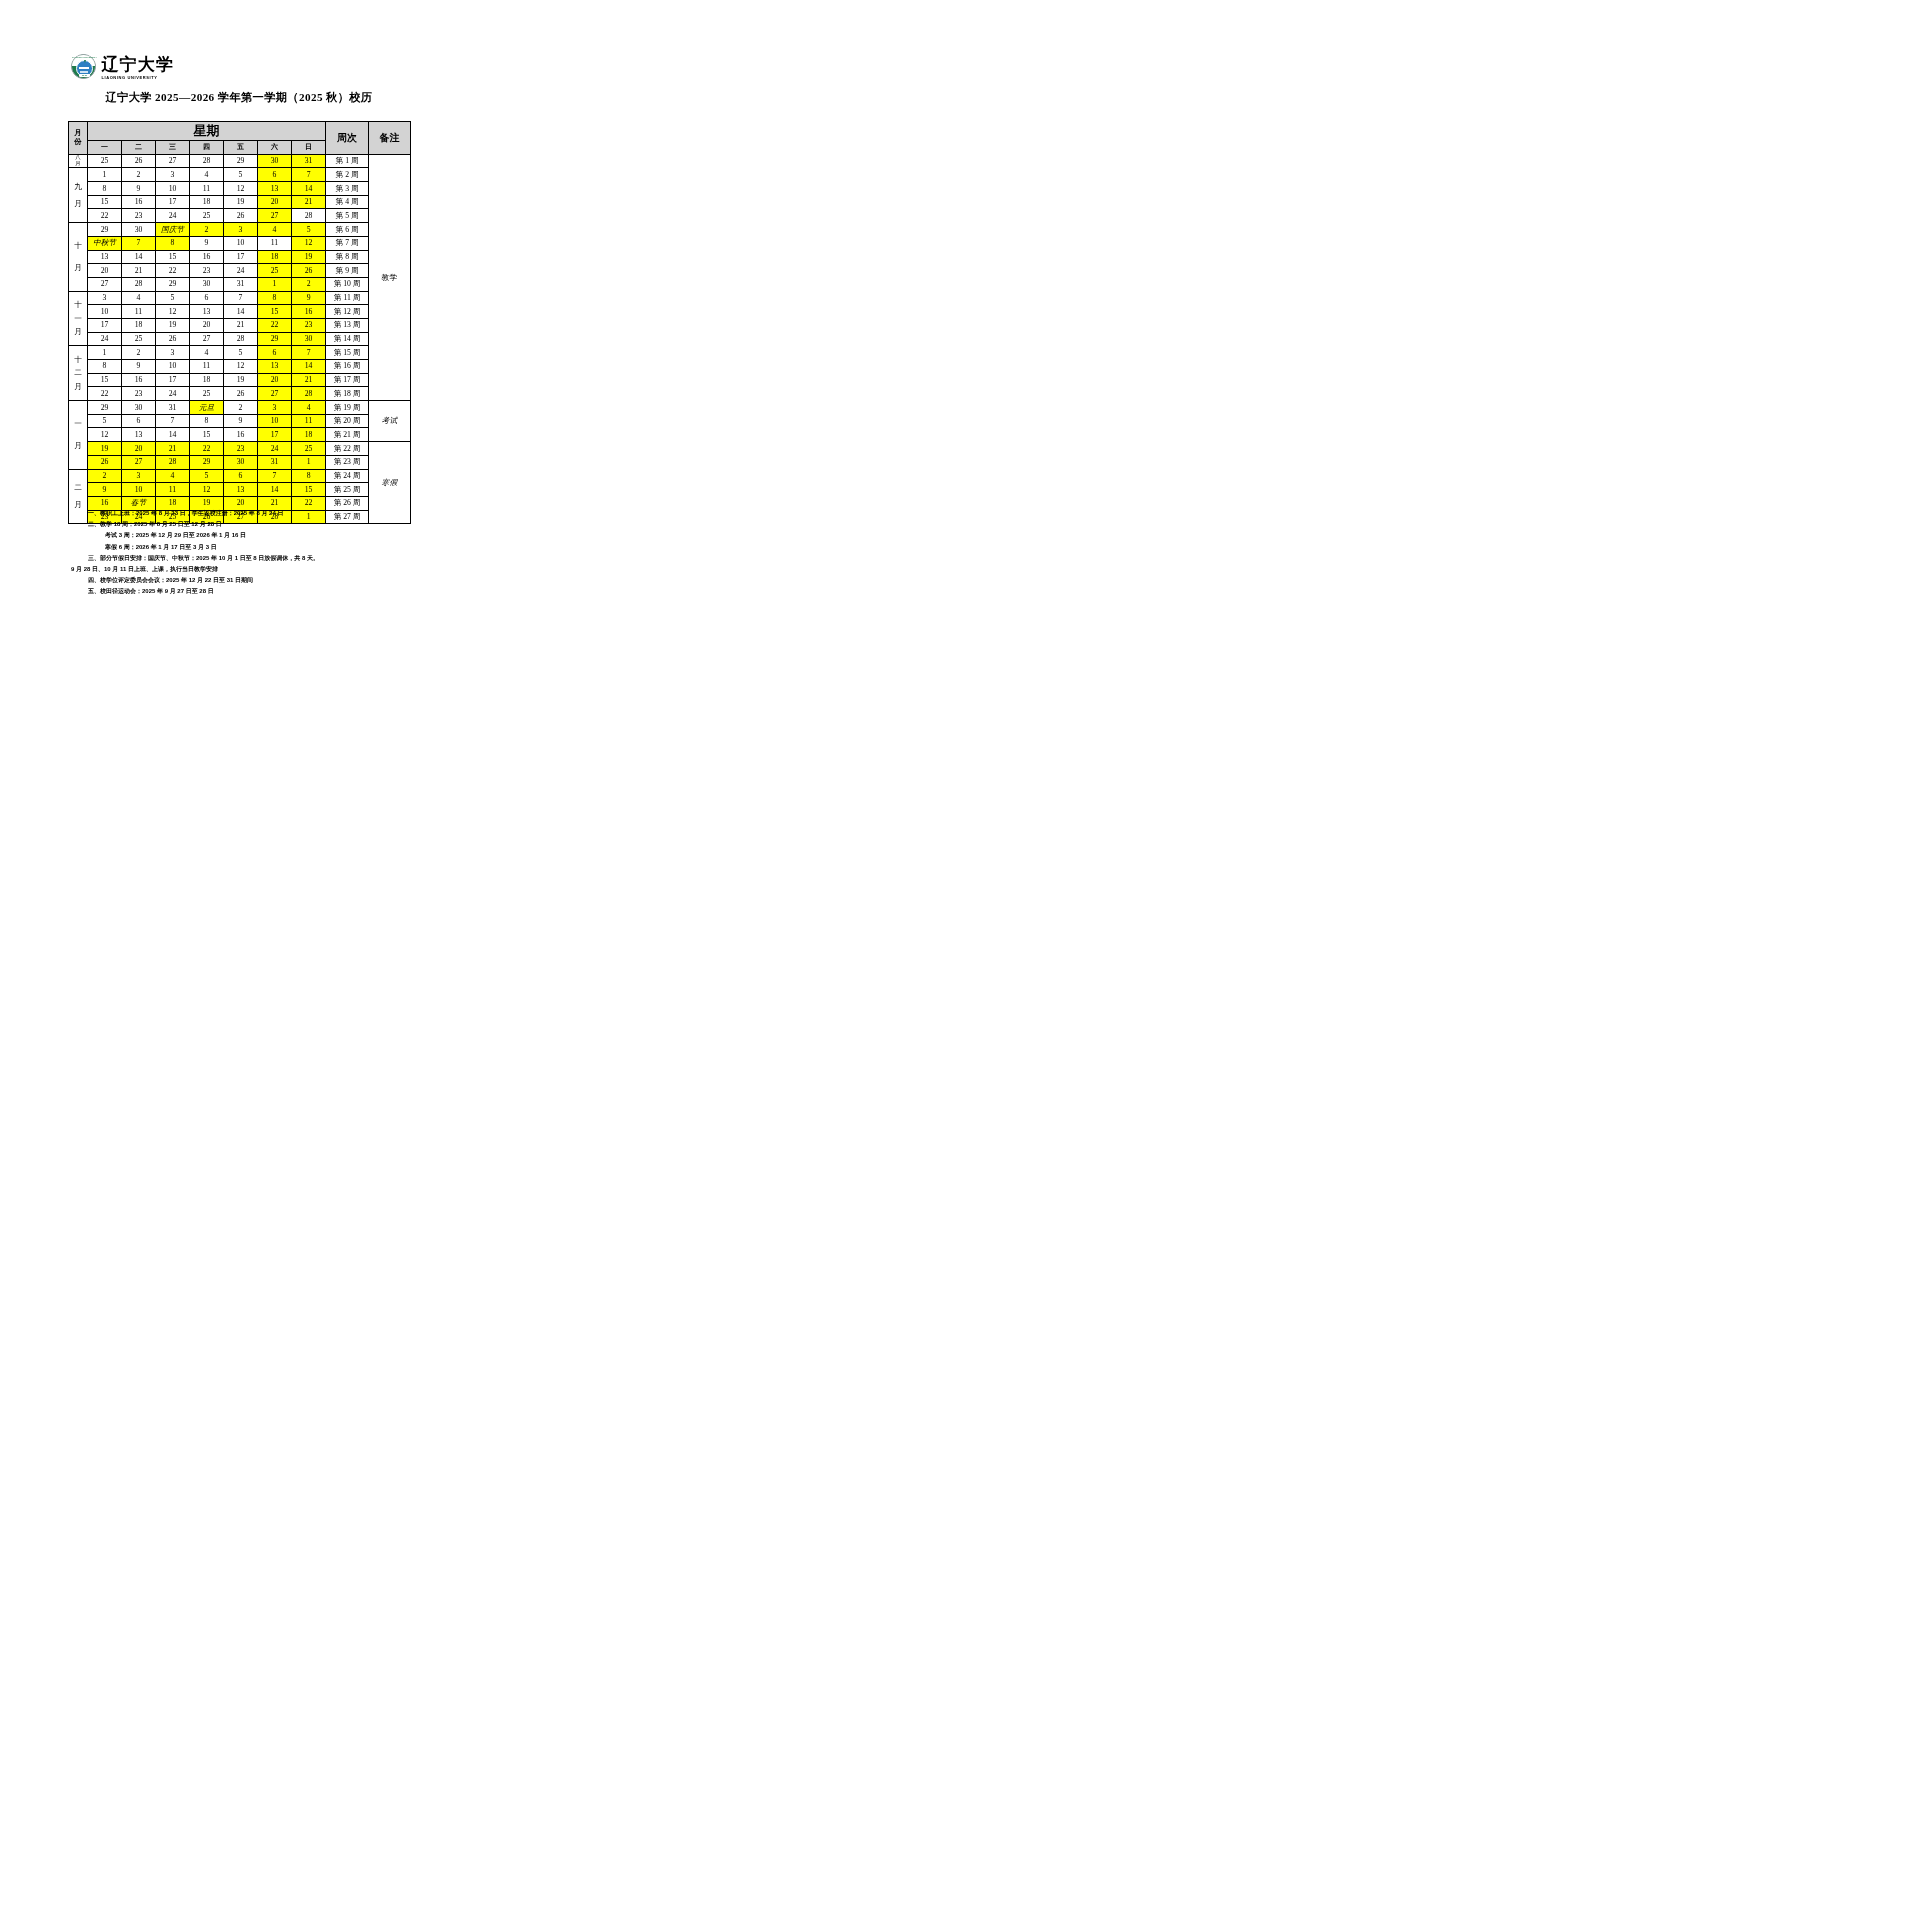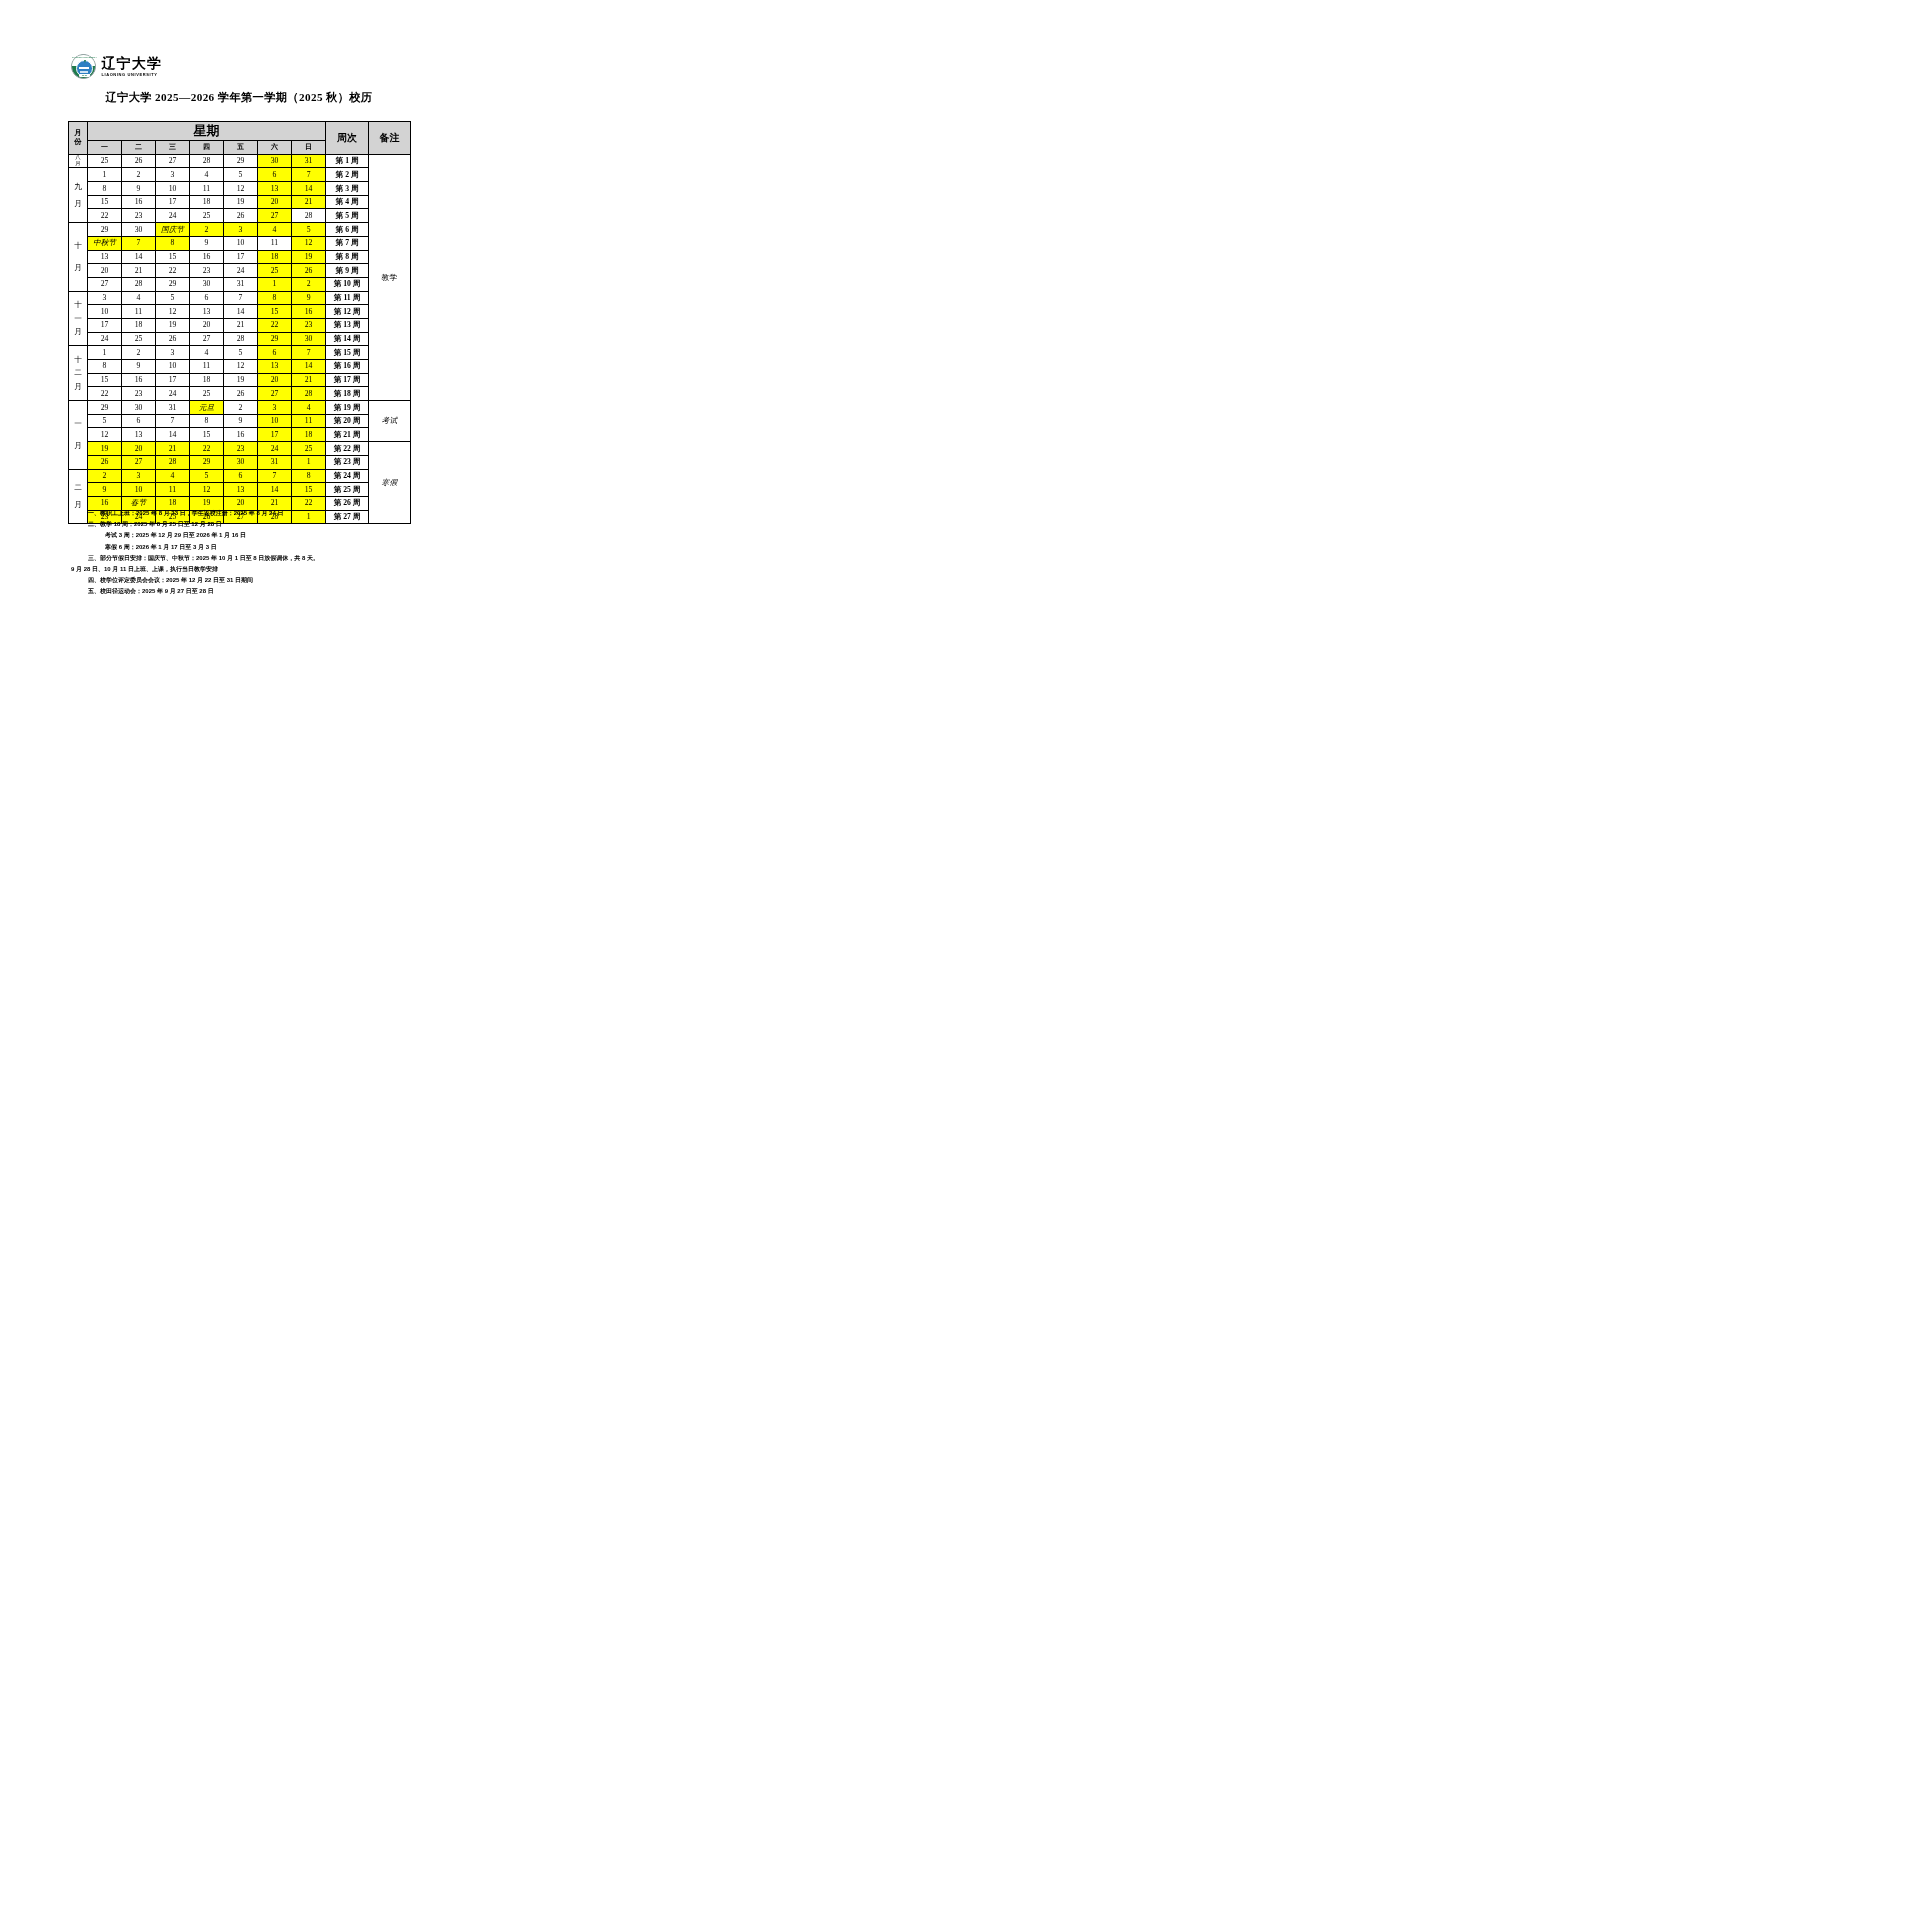--- a/index.html
+++ b/index.html
@@ -27,21 +27,21 @@
         width:0;height:0;border-left:1.5px solid transparent;border-right:1.5px solid transparent;
         border-top:3.1px solid var(--green);}
   .seal-build{position:absolute;left:2.3px;top:6.5px;width:10px;height:1.9px;background:#ffffff;}
   .seal-wave1,.seal-wave2{position:absolute;left:3.1px;width:8.5px;height:0.4px;background:#cfe3f5;}
   .seal-wave1{top:10px;} .seal-wave2{top:11.6px;}
   .seal-year{position:absolute;bottom:0.8px;left:0;width:100%;text-align:center;
         font-family:"Liberation Sans","DejaVu Sans",sans-serif;
         font-size:2.3px;font-weight:bold;color:var(--green);background:#ffffff;
         width:11.6px;left:6.5px;border-radius:1.2px;line-height:3.1px;}
   .logo-text{margin-left:5.4px;padding-top:1.5px;}
-  .calligraphy{font-size:14px;font-weight:bold;letter-spacing:1.2px;line-height:1.1;
+  .calligraphy{font-size:17px;font-weight:bold;letter-spacing:1.2px;line-height:1.1;
         font-family:"Liberation Serif","DejaVu Serif",serif;}
   .latin-name{font-family:"Liberation Sans","DejaVu Sans",sans-serif;
         font-size:4px;font-weight:bold;letter-spacing:0.6px;margin-top:0.8px;}
   
   .page-title{position:absolute;left:0;top:90px;width:100%;text-align:center;
         font-size:11.2px;font-weight:bold;letter-spacing:0.4px;}
   
   table.cal{position:absolute;left:68px;top:121px;width:341px;
         border-collapse:collapse;table-layout:fixed;border:1.2px solid var(--ink);}
   .cal th,.cal td{border:0.4px solid var(--ink);padding:0;text-align:center;
@@ -49,21 +49,21 @@
   .cal thead{border-bottom:1.2px solid var(--ink);}
   .cal thead th{background:var(--hdbg);font-weight:bold;}
   th.wh{font-size:13px;height:13px;border-bottom:0.8px solid var(--ink);}
   th.mh{font-size:7.3px;}
   .mh-ch{line-height:1.15;margin:0.8px 0;}
   th.zh,th.bh{font-size:10px;}
   th.dh{font-size:7px;height:12.7px;}
   .cal tbody td{height:12.7px;font-size:7.7px;line-height:1;}
   td.hl{background:var(--hl);}
   td.holiday{font-size:7.7px;font-style:italic;}
-  td.wkl{font-size:7px;font-weight:bold;}
+  td.wkl{font-size:7px;font-weight:normal;}
   td.month{font-size:10.8px;}
   td.month .vstack{display:flex;flex-direction:column;justify-content:space-evenly;
         align-items:center;margin:0 auto;}
   td.month .mch{line-height:1;}
   td.month.single .mch{font-size:5.4px;line-height:1.1;}
   td.remark{font-size:7.7px;letter-spacing:0.4px;}
   tr.bt > td{border-top:1.2px solid var(--ink);}
   tr.bt > td.remark{border-top:0.4px solid var(--ink);font-style:italic;}
   
   .notes{position:absolute;left:71px;top:508px;width:389px;

